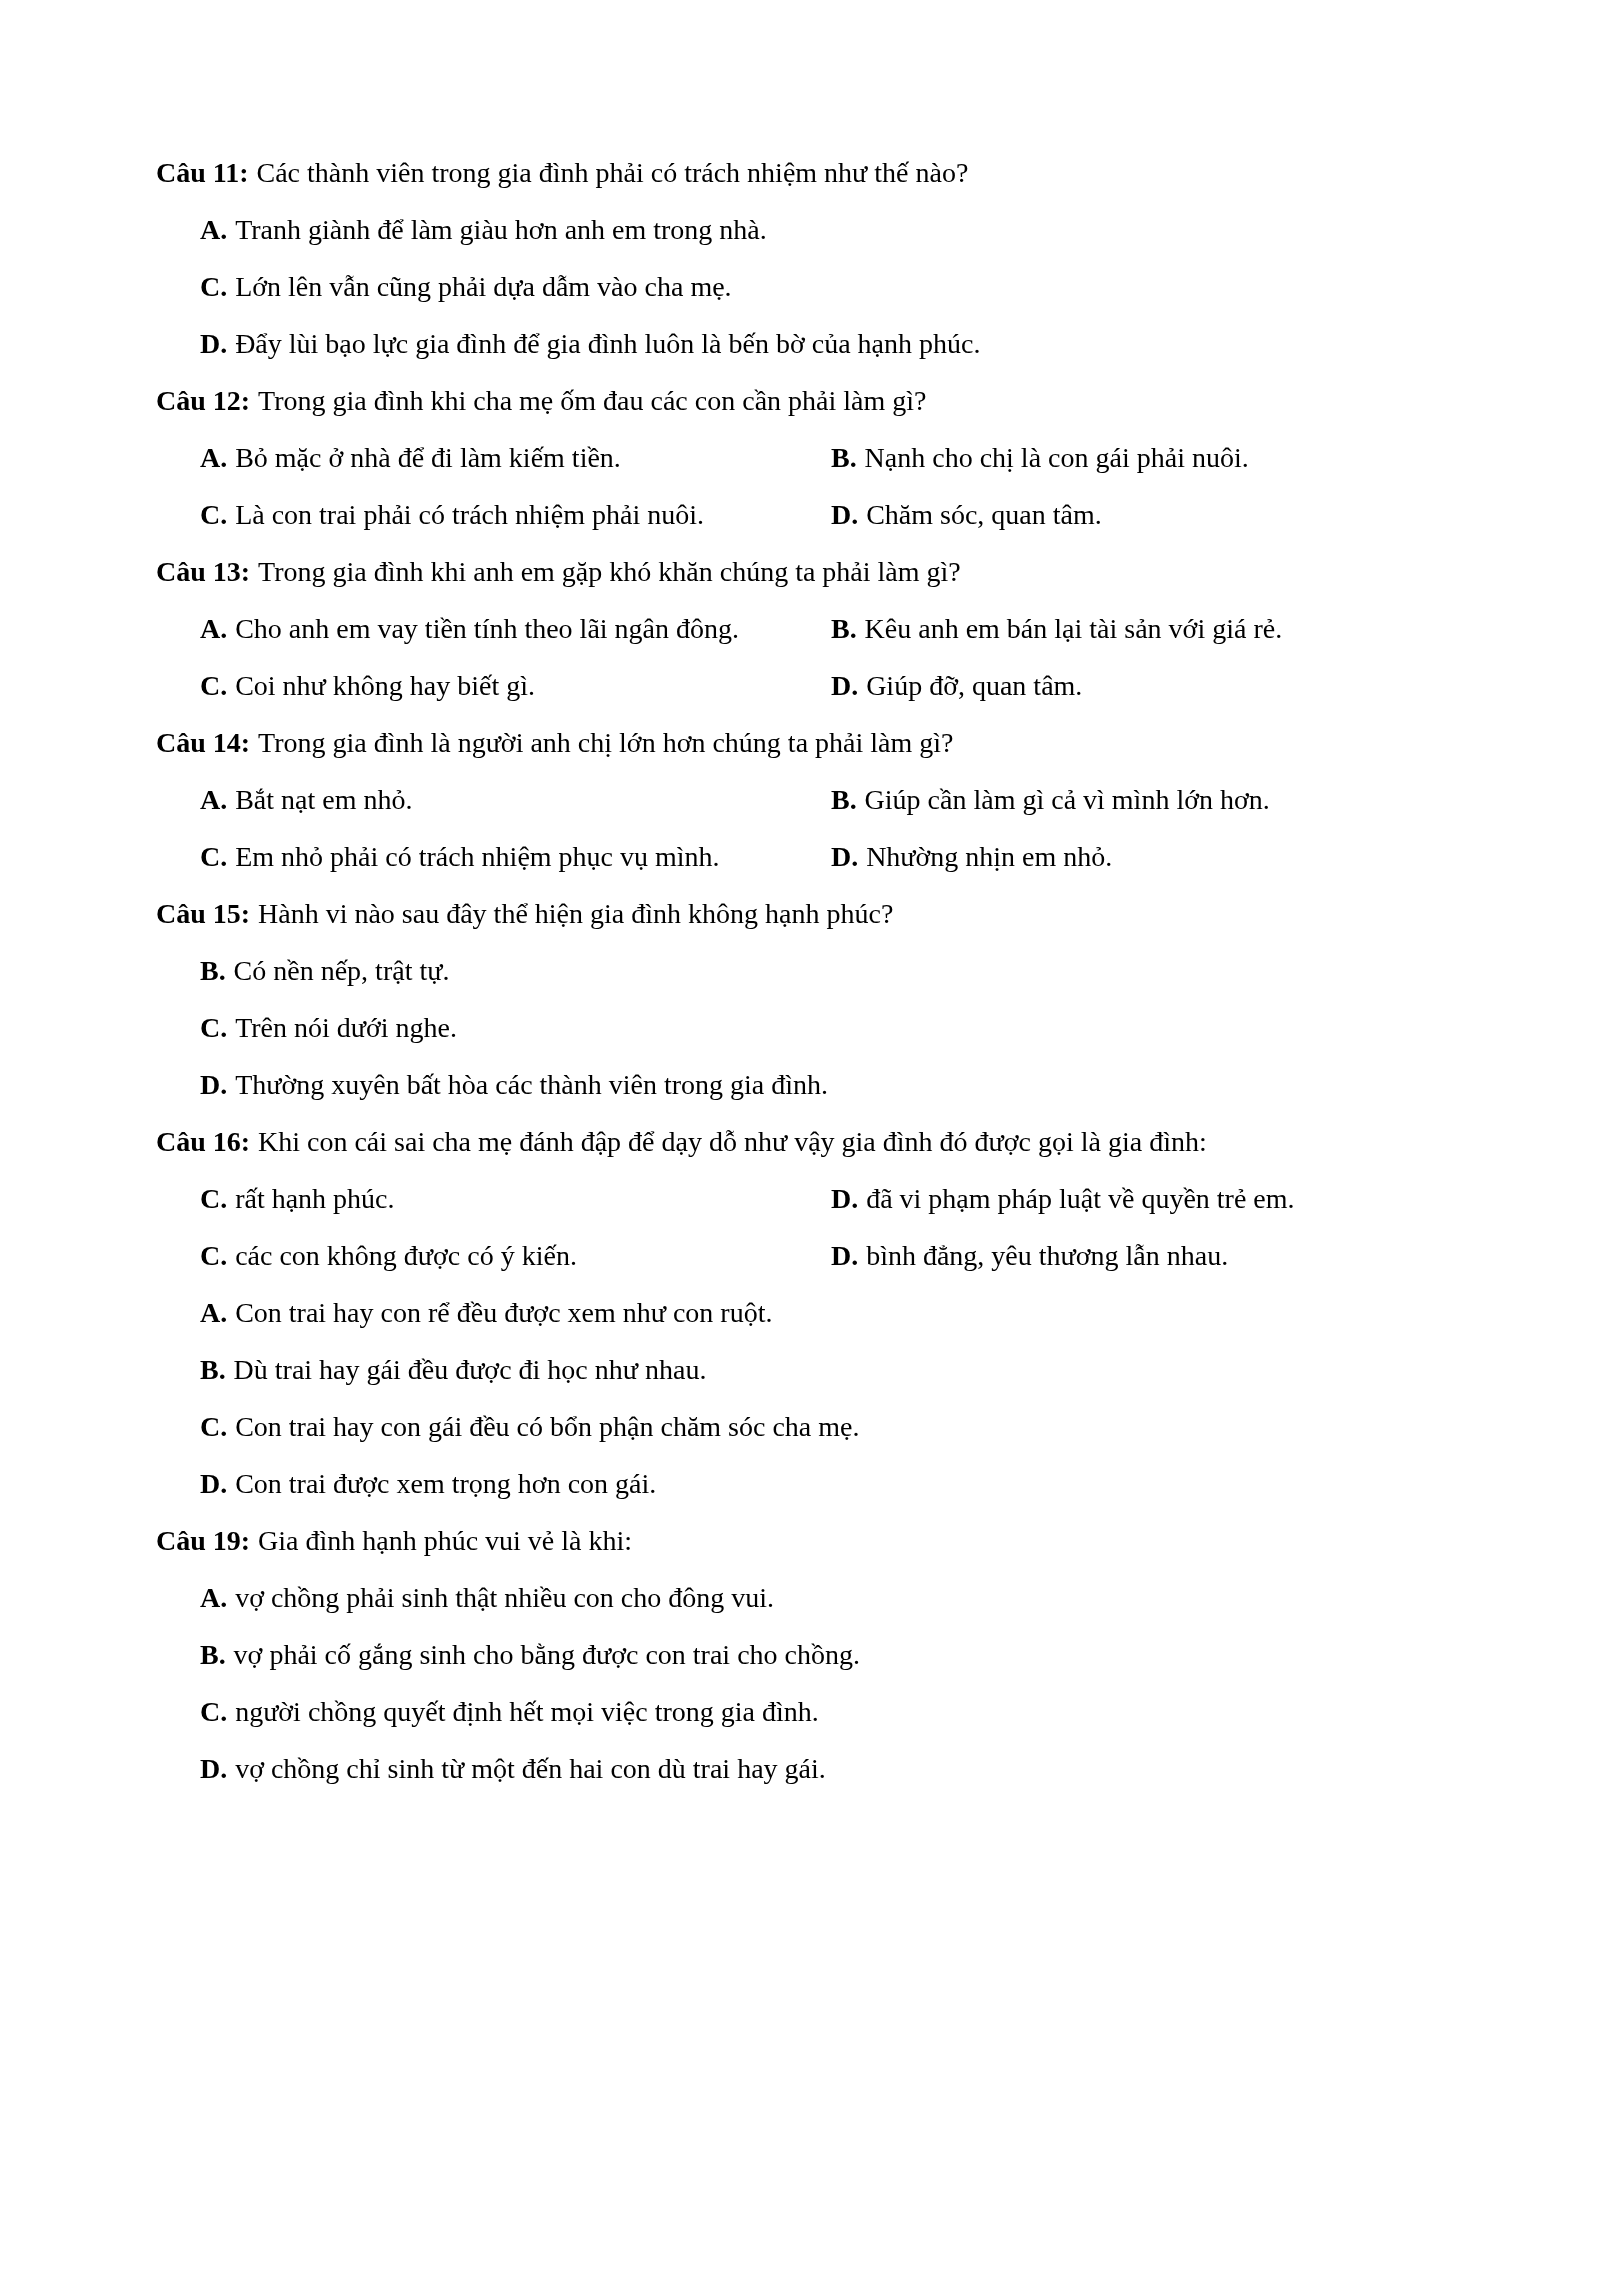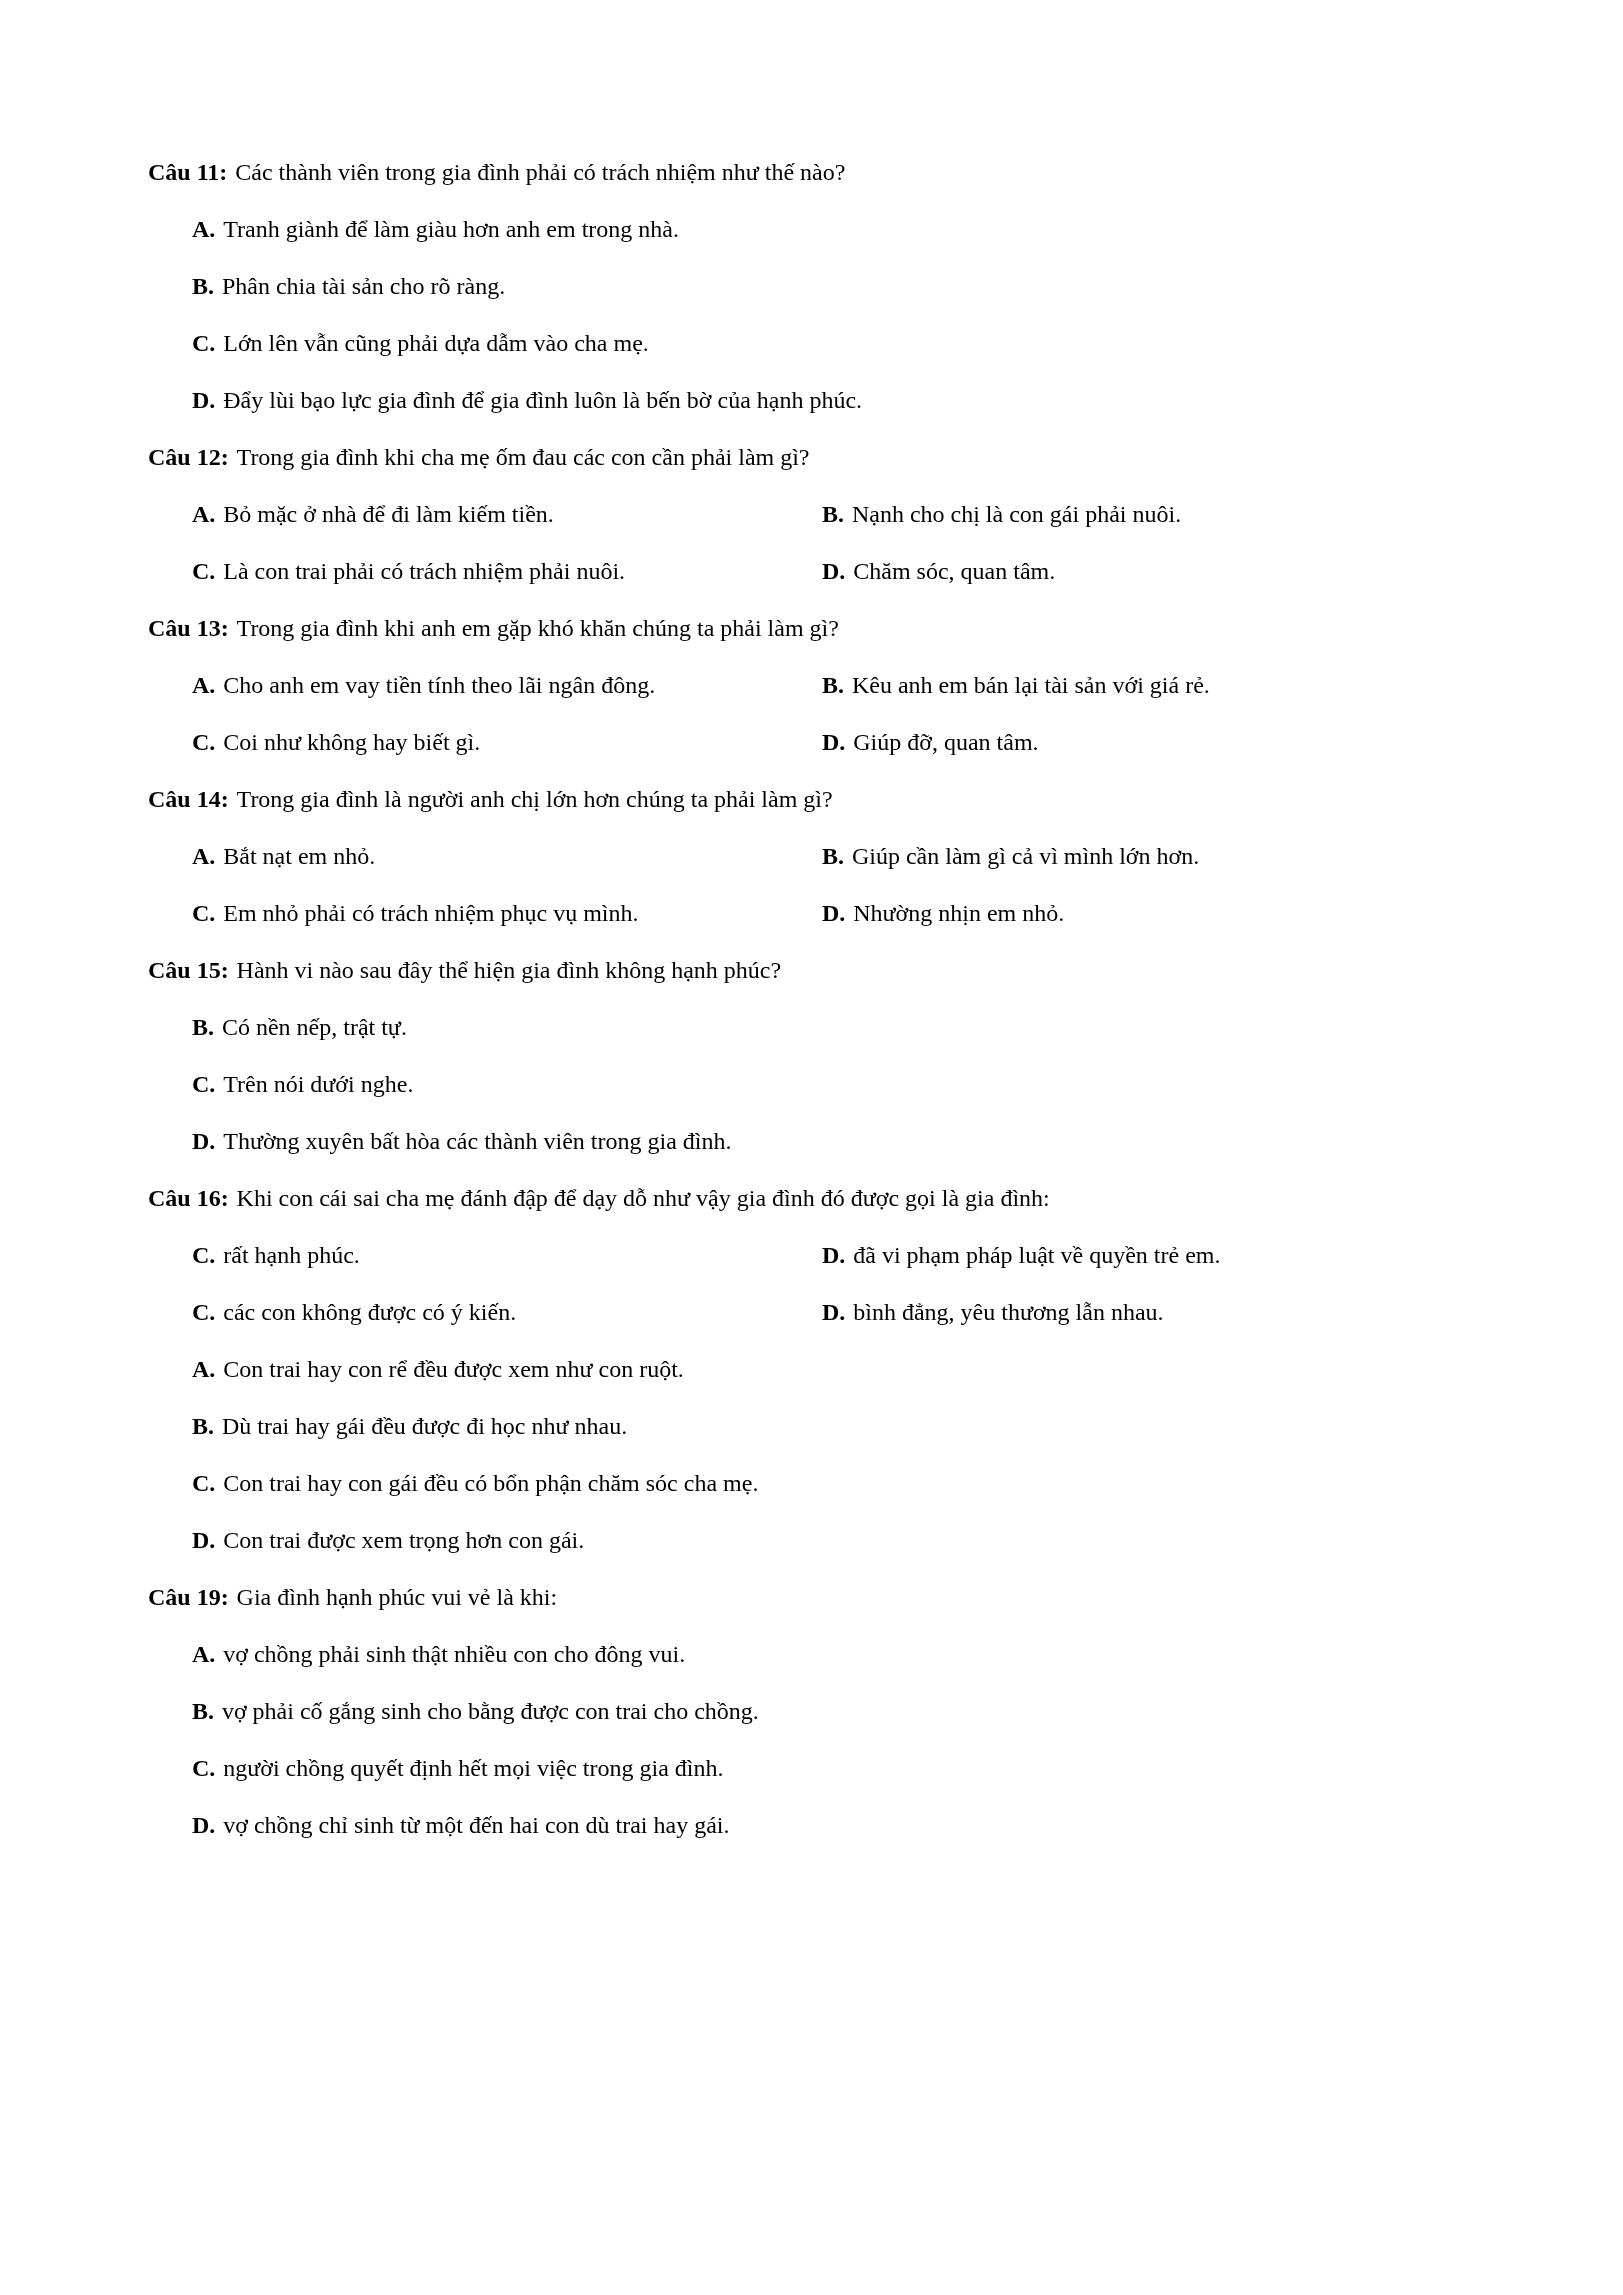--- a/index.html
+++ b/index.html
@@ -11,24 +11,24 @@
     position: relative;
     width: 1623px;
     height: 2295px;
     background: #ffffff;
     color: #000000;
     font-family: "Liberation Serif", "DejaVu Serif", serif;
     overflow: hidden;
   }
   .content {
     position: absolute;
-    left: 148px;
+    left: 156px;
     top: 144px;
     width: 1329px;
-    font-size: 24px;
+    font-size: 28px;
     line-height: 57px;
   }
   .q-line {
     white-space: normal;
   }
   .q-label {
     font-weight: bold;
     margin-right: 7.9px;
   }
   .opt-row {
@@ -54,23 +54,20 @@
   <div class="content" id="content">
   <div class="question">
     <div class="q-line">
       <span class="q-label">Câu 11:</span><span class="q-text">Các thành viên trong gia đình phải có trách nhiệm như thế nào?</span>
     </div>
     <div class="options">
   <div class="opt-row">
   <span class="option"><span class="opt-letter">A.</span><span class="opt-text">Tranh giành để làm giàu hơn anh em trong nhà.</span></span>
 </div>
 
-  <div class="opt-row">
-  <span class="option"><span class="opt-letter">B.</span><span class="opt-text">Phân chia tài sản cho rõ ràng.</span></span>
-</div>
 
   <div class="opt-row">
   <span class="option"><span class="opt-letter">C.</span><span class="opt-text">Lớn lên vẫn cũng phải dựa dẫm vào cha mẹ.</span></span>
 </div>
 
   <div class="opt-row">
   <span class="option"><span class="opt-letter">D.</span><span class="opt-text">Đẩy lùi bạo lực gia đình để gia đình luôn là bến bờ của hạnh phúc.</span></span>
 </div>
 </div>
   </div>

